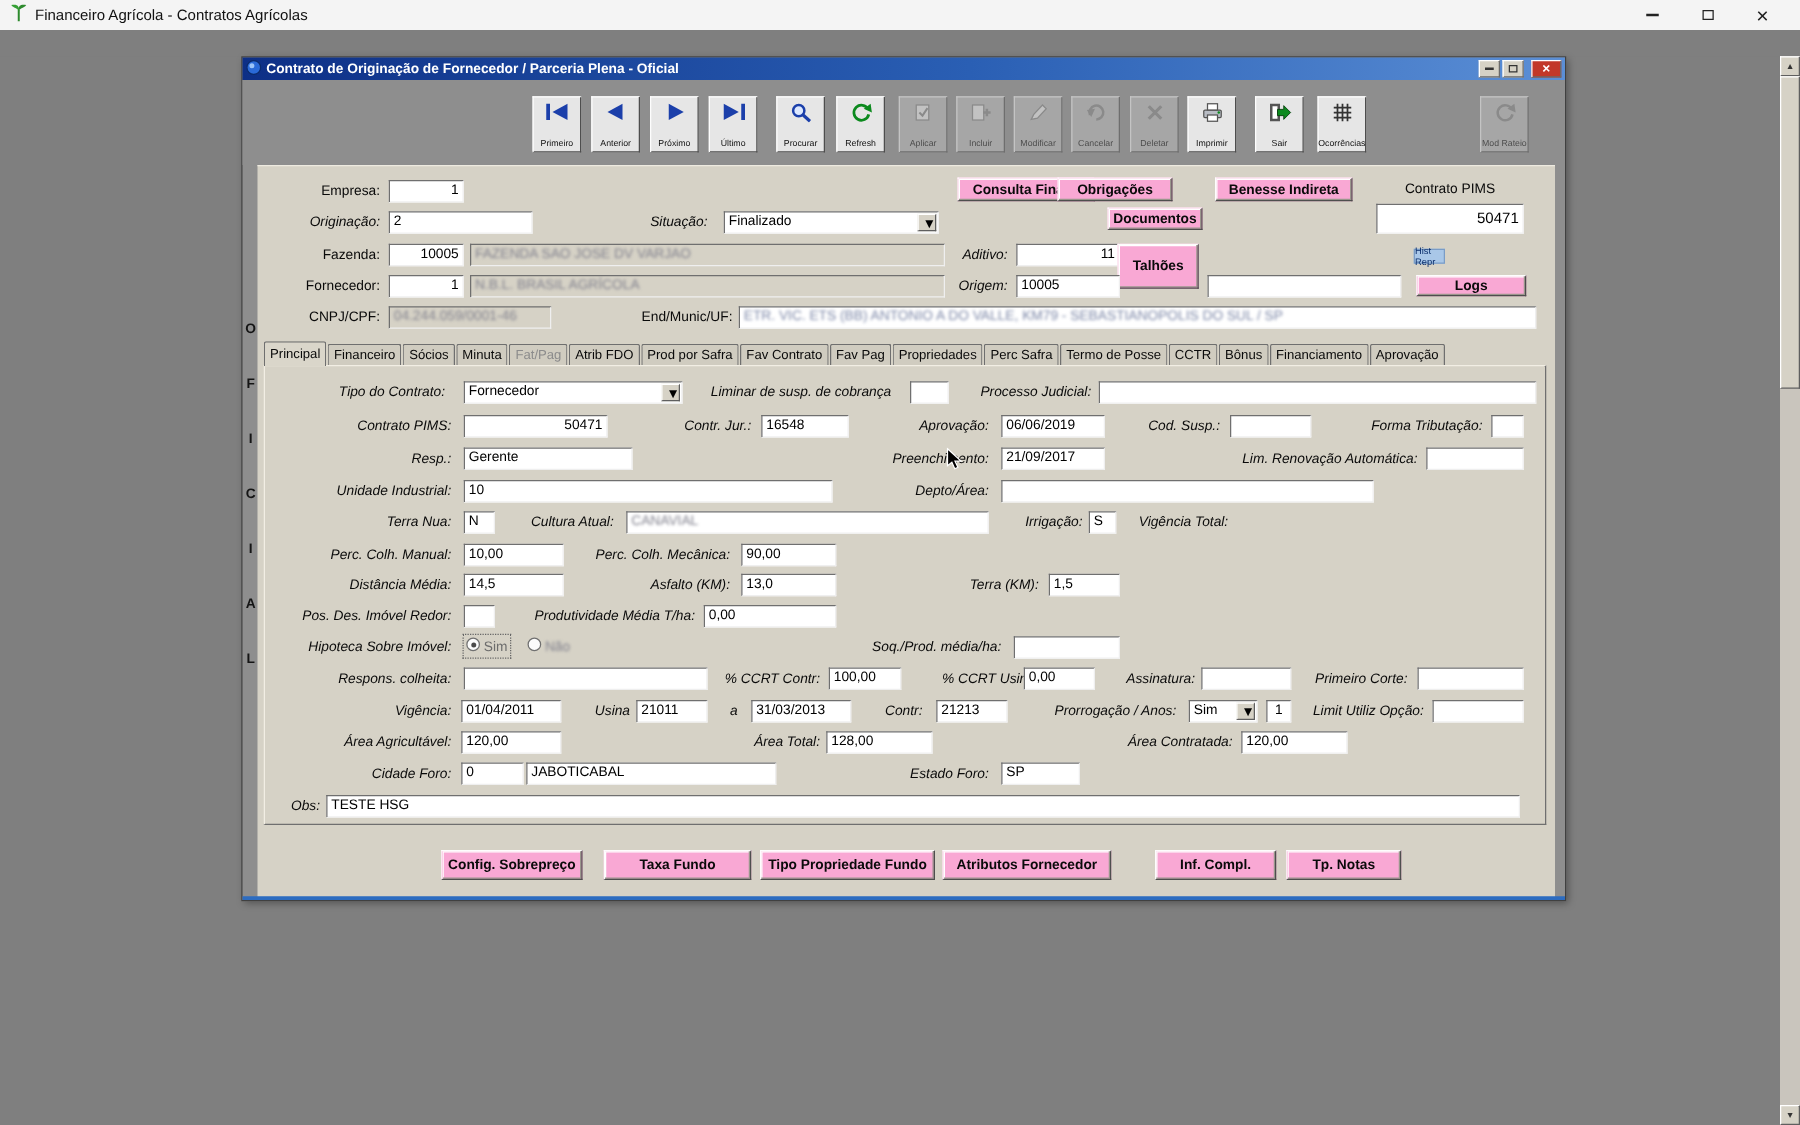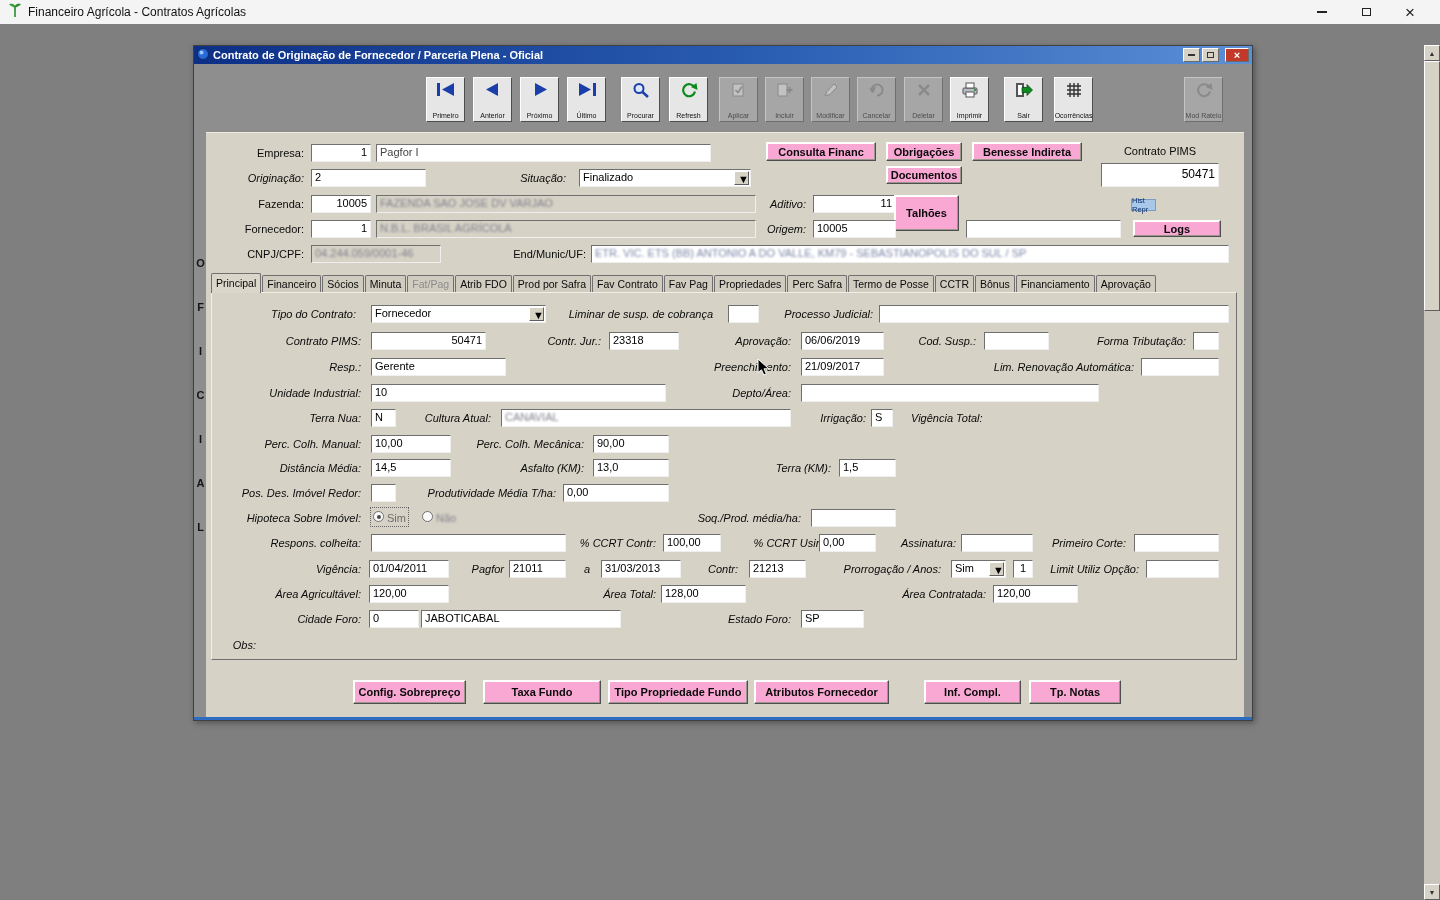--- a/index.html
+++ b/index.html
@@ -256,25 +256,22 @@
         <div>A</div>
         <div>L</div>
       </div>
 
       <div class="wform">
 
         <div class="lbl" style="left:0;top:14px;width:98px">Empresa:</div>
         <div class="fld r" style="left:105px;top:11px;width:60px">
             <span>1</span>
           </div>
-        <div class="fld" style="left:170px;top:11px;width:335px">
-            <span style="color:#444">Pagfor I</span>
-          </div>
         <div class="b3 bold" style="left:560px;top:9px;width:110px;height:19px">Consulta Financ</div>
-        <div class="b3 bold" style="left:680px;top:9px;width:76px;height:19px">Obrigações</div>
+        <div class="b3 bold" style="left:640px;top:9px;width:92px;height:19px">Obrigações</div>
         <div class="b3 bold" style="left:766px;top:9px;width:110px;height:19px">Benesse Indireta</div>
         <div class="lbl la" style="left:895px;top:12px;width:118px;text-align:center">Contrato PIMS</div>
 
         <div class="lbl i" style="left:0;top:39px;width:98px">Originação:</div>
         <div class="fld" style="left:105px;top:36px;width:115px">
             <span>2</span>
           </div>
         <div class="lbl i" style="left:300px;top:39px;width:60px">Situação:</div>
         <div class="fld" style="left:373px;top:36px;width:172px">
             <span>Finalizado</span>
@@ -358,21 +355,21 @@
         <div class="fld" style="left:673px;top:172px;width:350px">
             <span></span>
           </div>
 
         <div class="lbl i" style="left:0;top:202px;width:155px">Contrato PIMS:</div>
         <div class="fld r" style="left:165px;top:199px;width:115px">
             <span>50471</span>
           </div>
         <div class="lbl i" style="left:295px;top:202px;width:100px">Contr. Jur.:</div>
         <div class="fld" style="left:403px;top:199px;width:70px">
-            <span>23318</span>
+            <span>16548</span>
           </div>
         <div class="lbl i" style="left:495px;top:202px;width:90px">Aprovação:</div>
         <div class="fld" style="left:595px;top:199px;width:83px">
             <span>06/06/2019</span>
           </div>
         <div class="lbl i" style="left:690px;top:202px;width:80px">Cod. Susp.:</div>
         <div class="fld" style="left:778px;top:199px;width:65px">
             <span></span>
           </div>
         <div class="lbl i" style="left:880px;top:202px;width:100px">Forma Tributação:</div>
@@ -475,21 +472,21 @@
           </div>
         <div class="lbl i" style="left:840px;top:404px;width:80px">Primeiro Corte:</div>
         <div class="fld" style="left:928px;top:401px;width:85px">
             <span></span>
           </div>
 
         <div class="lbl i" style="left:0;top:430px;width:155px">Vigência:</div>
         <div class="fld" style="left:163px;top:427px;width:80px">
             <span>01/04/2011</span>
           </div>
-        <div class="lbl i" style="left:258px;top:430px;width:40px">Pagfor</div>
+        <div class="lbl i" style="left:258px;top:430px;width:40px">Usina</div>
         <div class="fld" style="left:303px;top:427px;width:57px">
             <span>21011</span>
           </div>
         <div class="lbl i la" style="left:378px;top:430px;width:12px">a</div>
         <div class="fld" style="left:395px;top:427px;width:80px">
             <span>31/03/2013</span>
           </div>
         <div class="lbl i" style="left:492px;top:430px;width:40px">Contr:</div>
         <div class="fld" style="left:543px;top:427px;width:57px">
             <span>21213</span>
@@ -526,20 +523,23 @@
           </div>
         <div class="fld" style="left:215px;top:477px;width:200px">
             <span>JABOTICABAL</span>
           </div>
         <div class="lbl i" style="left:495px;top:480px;width:90px">Estado Foro:</div>
         <div class="fld" style="left:595px;top:477px;width:63px">
             <span>SP</span>
           </div>
 
         <div class="lbl i" style="left:0;top:506px;width:50px">Obs:</div>
+        <div class="fld" style="left:55px;top:503px;width:955px">
+            <span>TESTE HSG</span>
+          </div>
 
         <div class="b3 bold" style="left:147px;top:547px;width:113px;height:24px">Config. Sobrepreço</div>
         <div class="b3 bold" style="left:277px;top:547px;width:118px;height:24px">Taxa Fundo</div>
         <div class="b3 bold" style="left:402px;top:547px;width:140px;height:24px">Tipo Propriedade Fundo</div>
         <div class="b3 bold" style="left:548px;top:547px;width:135px;height:24px">Atributos Fornecedor</div>
         <div class="b3 bold" style="left:718px;top:547px;width:97px;height:24px">Inf. Compl.</div>
         <div class="b3 bold" style="left:823px;top:547px;width:92px;height:24px">Tp. Notas</div>
 
       </div>
     </div>

